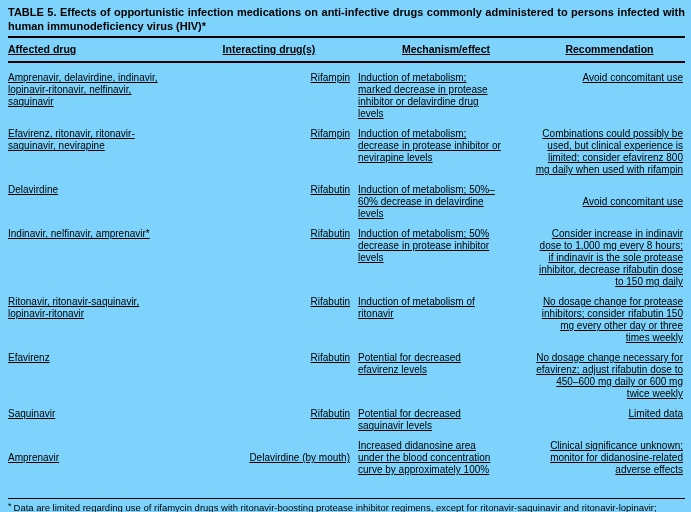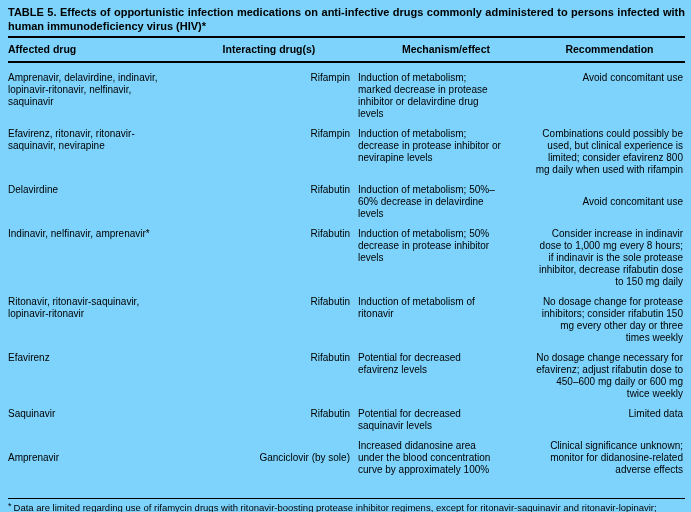--- a/index.html
+++ b/index.html
@@ -18,20 +18,21 @@
     font-size: 11px;
     line-height: 13.5px;
     text-align: justify;
     padding-bottom: 3px;
     border-bottom: 2px solid #000000;
   }
   table.drug-table {
     width: 100%;
     border-collapse: collapse;
     table-layout: fixed;
+    text-decoration: underline;
   }
   thead th {
     font-weight: bold;
     font-size: 10.5px;
     line-height: 12px;
     text-align: center;
     padding: 5px 0 6px 0;
     border-bottom: 2px solid #000000;
     white-space: nowrap;
   }
@@ -124,21 +125,21 @@
         <td class="c4">No dosage change necessary for efavirenz; adjust rifabutin dose to 450–600 mg daily or 600 mg twice weekly</td>
       </tr>
       <tr>
         <td class="c1">Saquinavir</td>
         <td class="c2">Rifabutin</td>
         <td class="c3">Potential for decreased saquinavir levels</td>
         <td class="c4">Limited data</td>
       </tr>
       <tr class="last">
         <td class="c1 vmid">Amprenavir</td>
-        <td class="c2 vmid">Ganciclovir (by sole)</td>
+        <td class="c2 vmid">Delavirdine (by mouth)</td>
         <td class="c3">Increased didanosine area under the blood concentration curve by approximately 100%</td>
         <td class="c4">Clinical significance unknown; monitor for didanosine-related adverse effects</td>
       </tr>
     </tbody>
   </table>
 
   <div class="footnote">
     <span class="fn-marker">*</span><span>Data are limited regarding use of rifamycin drugs with ritonavir-boosting protease inhibitor regimens, except for ritonavir-saquinavir and ritonavir-lopinavir; therefore, concomitant use of rifamycins with these regimens must be approached cautiously.</span>
   </div>
 

